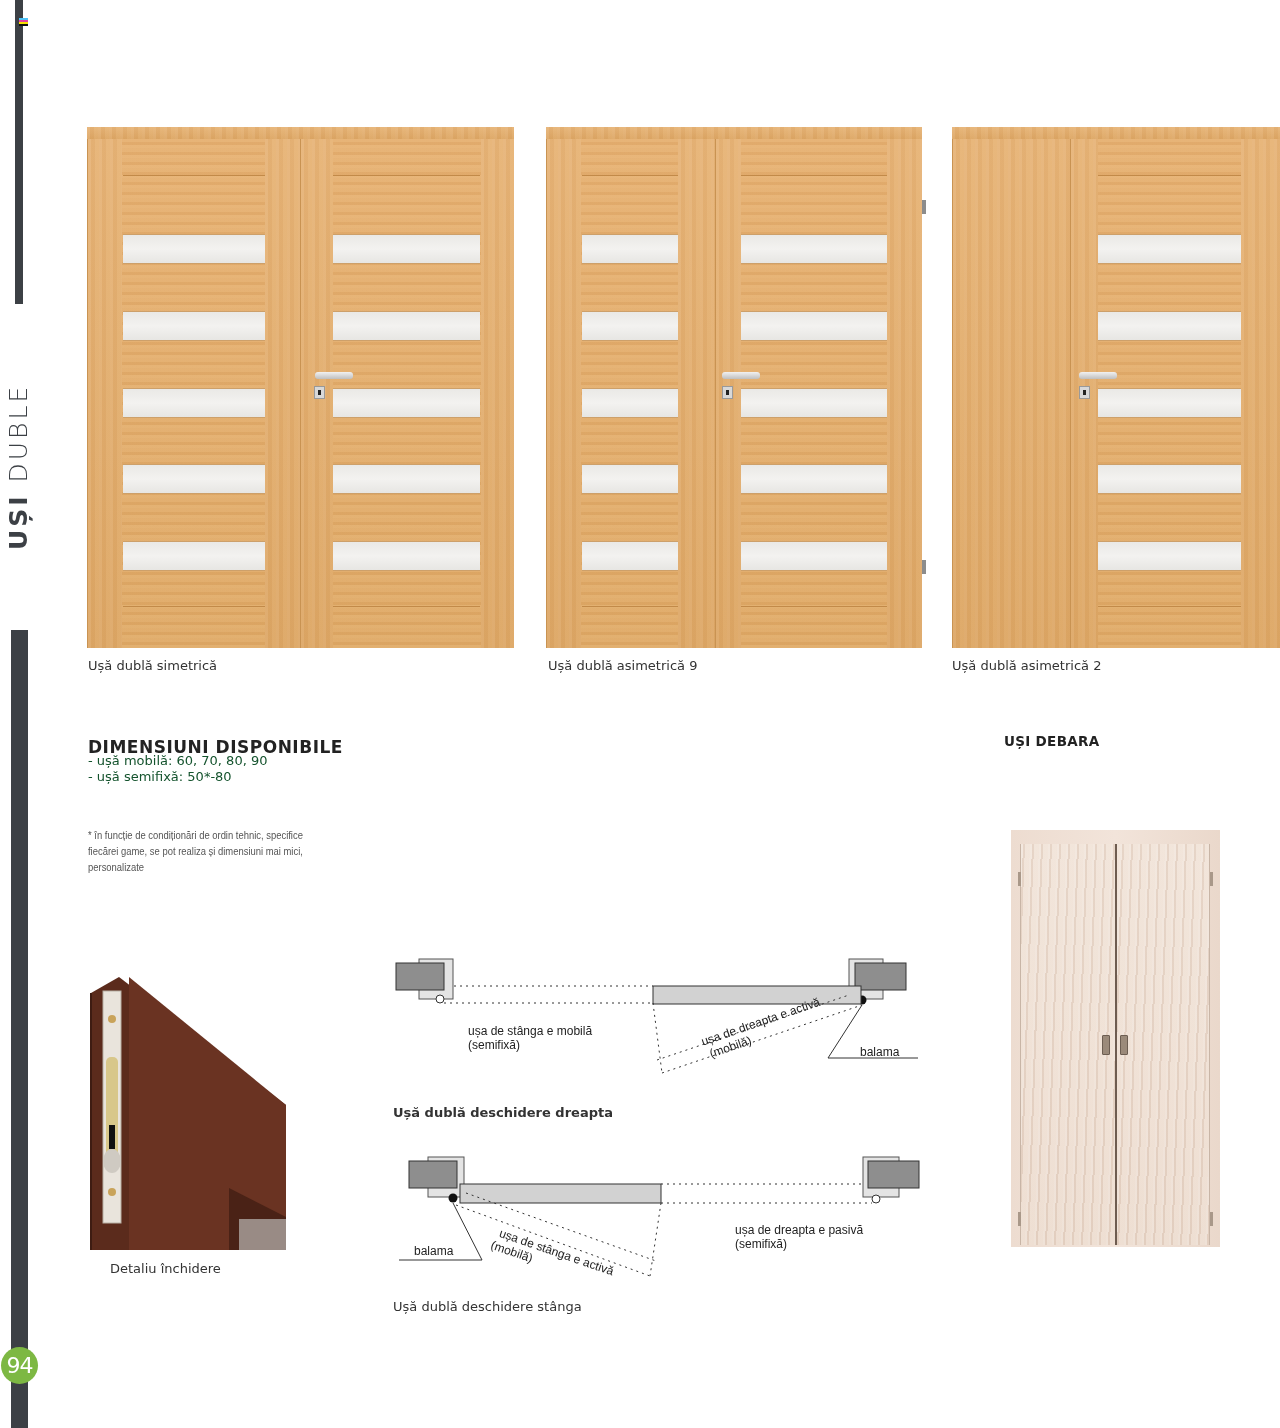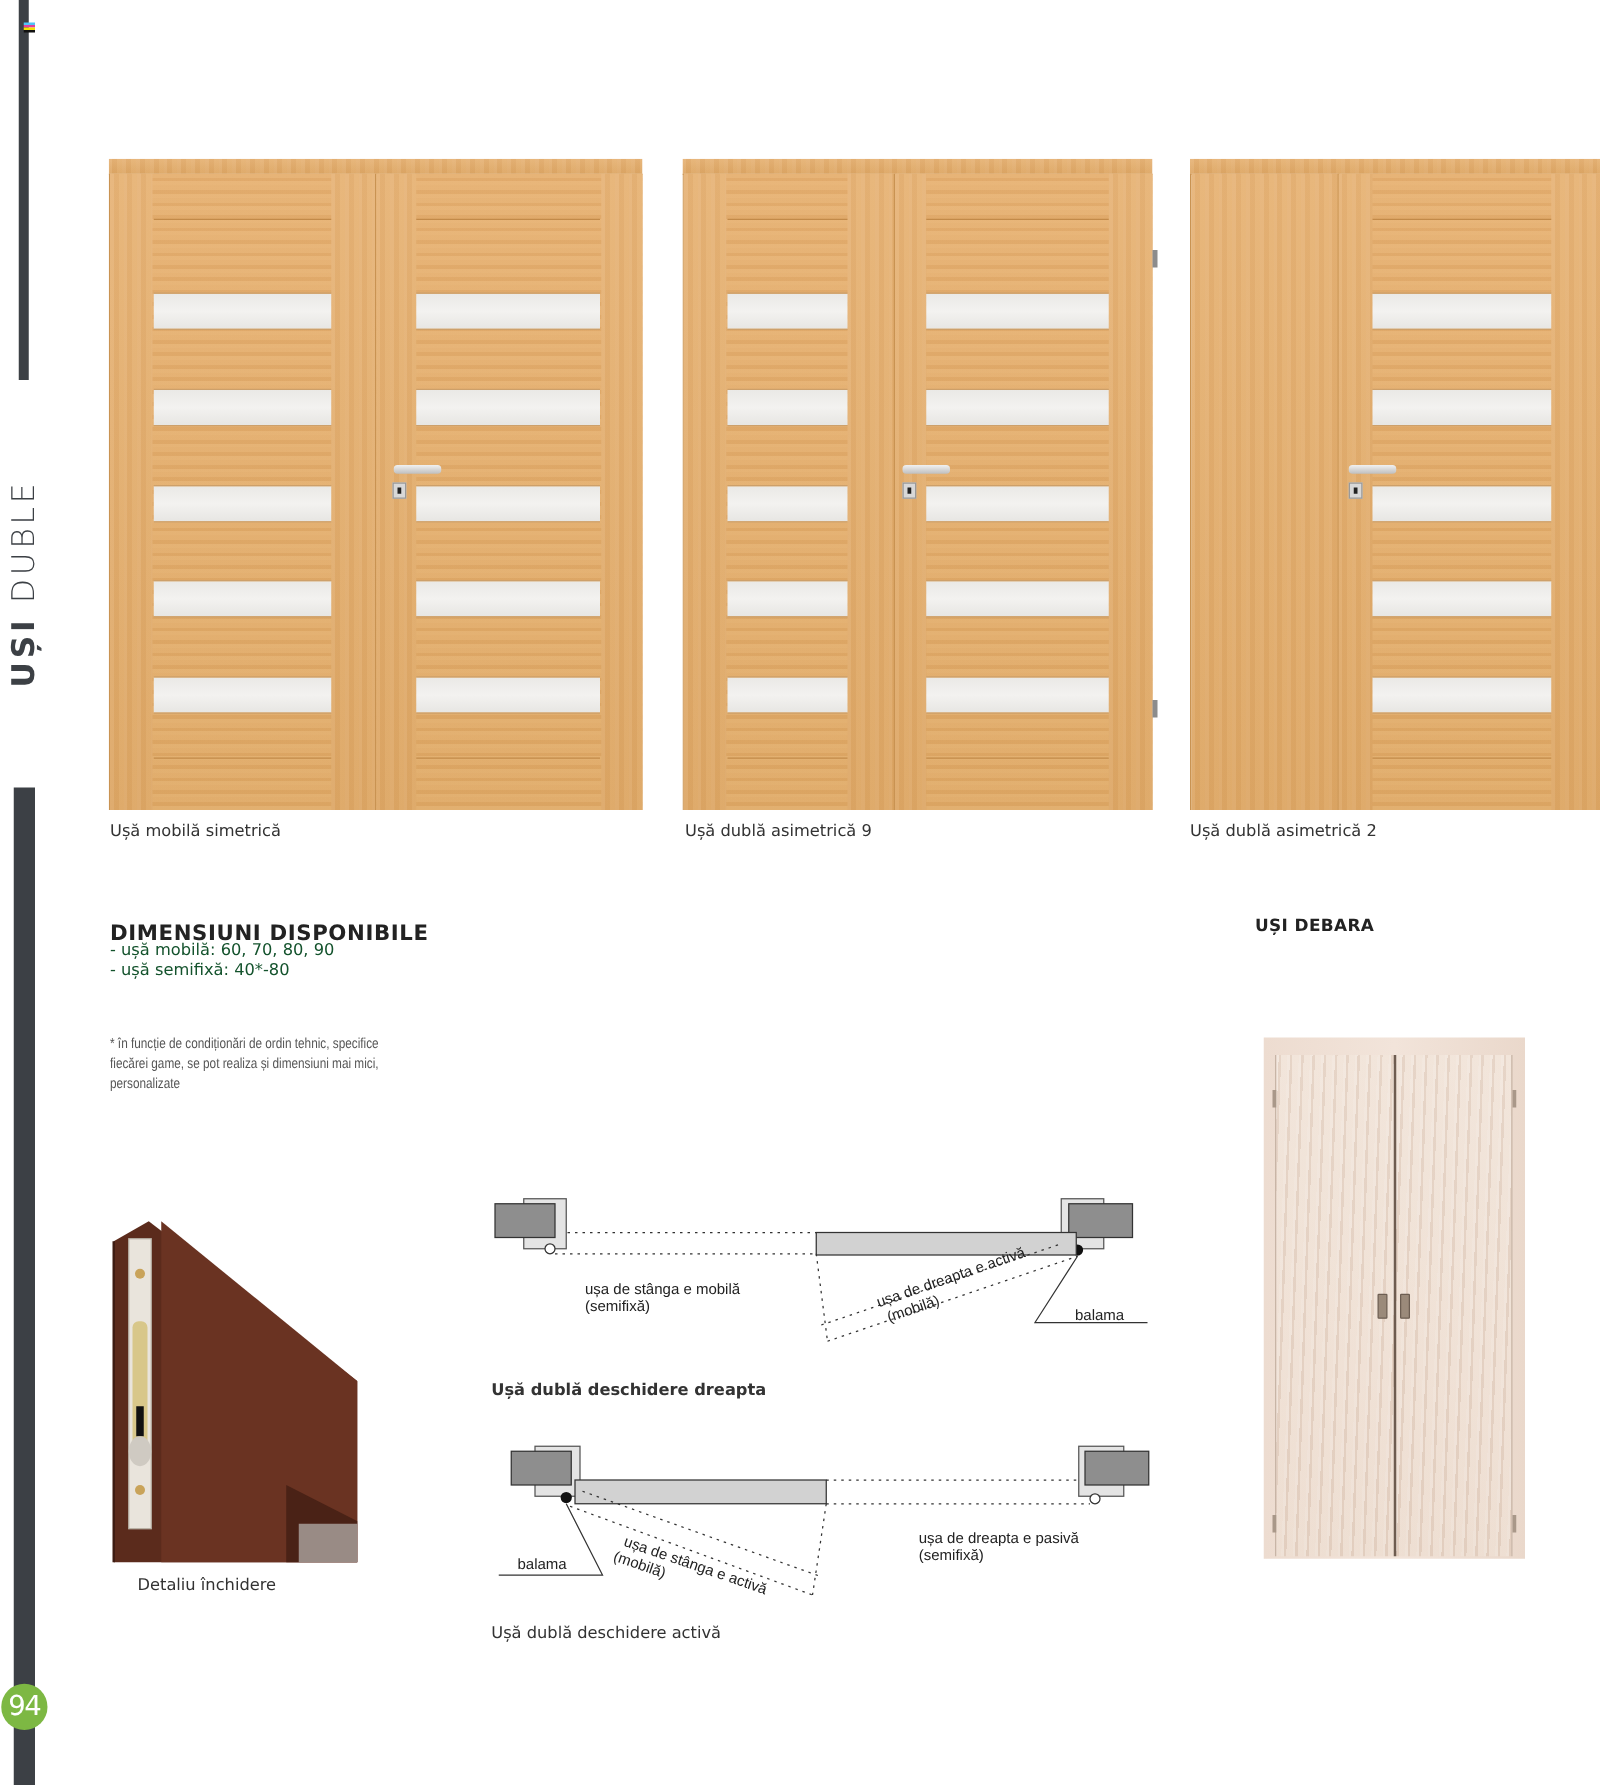--- a/index.html
+++ b/index.html
@@ -102,21 +102,21 @@
     <div class="panel" style="left:32px;right:35px;top:36px;height:430px;"></div>
     <div class="glass" style="left:32px;right:35px;top:95px;"></div>
     <div class="glass" style="left:32px;right:35px;top:172px;"></div>
     <div class="glass" style="left:32px;right:35px;top:249px;"></div>
     <div class="glass" style="left:32px;right:35px;top:325px;"></div>
     <div class="glass" style="left:32px;right:35px;top:402px;"></div>
     <div class="handle" style="left:14px;top:233px;"></div>
     <div class="escutcheon" style="left:13px;top:247px;"></div>
   </div>
 </div>
-<div class="abs caption" style="left:88px;top:658px;">Ușă mobilă simetrică</div>
+<div class="abs caption" style="left:88px;top:658px;">Ușă dublă simetrică</div>
 
 <div class="abs door-set" style="left:546px;top:127px;width:376px;height:521px;">
   <div class="abs frame-top wood"></div>
   <div class="leaf hwood" style="left:0;width:169px;">
     <div class="stile wood" style="left:0;"></div>
     <div class="stile wood" style="right:0;width:38px;"></div>
     <div class="panel" style="left:35px;right:38px;top:36px;height:430px;"></div>
     <div class="glass" style="left:35px;right:38px;top:95px;"></div>
     <div class="glass" style="left:35px;right:38px;top:172px;"></div>
     <div class="glass" style="left:35px;right:38px;top:249px;"></div>
@@ -153,21 +153,21 @@
     <div class="glass" style="left:27px;right:45px;top:325px;"></div>
     <div class="glass" style="left:27px;right:45px;top:402px;"></div>
     <div class="handle" style="left:8px;top:233px;"></div>
     <div class="escutcheon" style="left:8px;top:247px;"></div>
   </div>
 </div>
 <div class="abs caption" style="left:952px;top:658px;">Ușă dublă asimetrică 2</div>
 
 <div class="abs dim-title">DIMENSIUNI DISPONIBILE</div>
 <div class="abs dim-line" style="top:753px;">- ușă mobilă: 60, 70, 80, 90</div>
-<div class="abs dim-line" style="top:769px;">- ușă semifixă: 40*-80</div>
+<div class="abs dim-line" style="top:769px;">- ușă semifixă: 50*-80</div>
 <div class="abs note">* în funcție de condiționări de ordin tehnic, specifice fiecărei game, se pot realiza și dimensiuni mai mici, personalizate</div>
 
 <div class="abs debara-title">UȘI DEBARA</div>
 <div class="abs debara">
   <div class="debara-inner"></div>
   <div class="debara-split"></div>
   <div class="debara-handle" style="left:91px;top:205px;"></div>
   <div class="debara-handle" style="left:109px;top:205px;"></div>
   <div class="hinge" style="left:7px;top:42px;background:#a99889;width:3px;"></div>
   <div class="hinge" style="left:7px;top:382px;background:#a99889;width:3px;"></div>
@@ -251,13 +251,13 @@
   <div class="abs diag-label" style="left:20px;top:91px;">balama</div>
   <div class="abs diag-label" style="left:108px;top:73px;transform:rotate(19deg);transform-origin:0 0;">
     <div>ușa de stânga e activă</div>
     <div style="position:relative;left:-4px;">(mobilă)</div>
   </div>
   <div class="abs diag-label" style="left:341px;top:70px;">
     <div>ușa de dreapta e pasivă</div>
     <div>(semifixă)</div>
   </div>
 </div>
-<div class="abs diagram-caption" style="left:393px;top:1299px;">Ușă dublă deschidere activă</div>
+<div class="abs diagram-caption" style="left:393px;top:1299px;">Ușă dublă deschidere stânga</div>
 
 </body></html>

